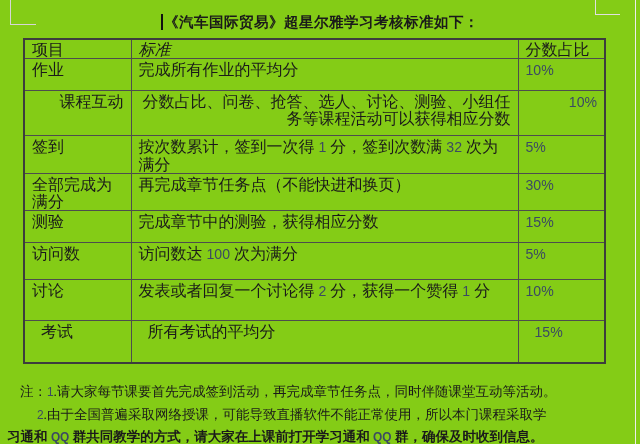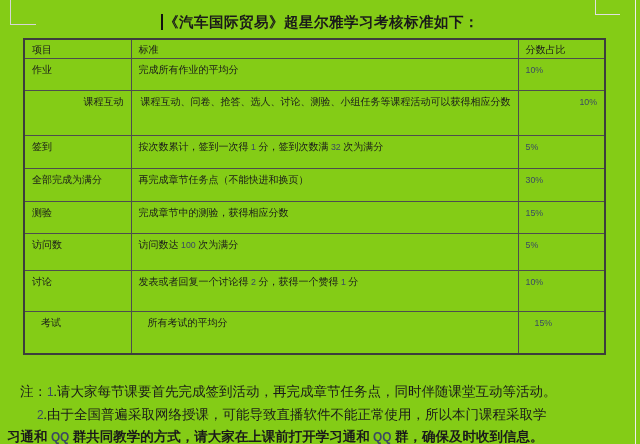--- a/index.html
+++ b/index.html
@@ -32,31 +32,31 @@
   }
   .caret {
     display:inline-block; width:2px; height:16px; background:#111;
     vertical-align:-3px; margin-right:1px;
   }
   table.score-table {
     position:absolute; left:23px; top:38px;
     width:581px; table-layout:fixed;
     border-collapse:collapse;
     border:2px solid #3d3d3d;
-    font-size:10px;
+    font-size:16px;
   }
   .score-table td {
     border:1px solid #4d4d4d;
     vertical-align:top;
     padding:2px 7px 0 7px;
     line-height:17px;
     overflow:hidden;
   }
   .col-item { width:107px; }
-  .col-std  { width:387px; }
+  .col-std  { width:387px;font-style:italic; }
   .col-pct  { width:87px; }
   .score-table tr:nth-child(1) td { height:18px; padding-top:1px; }
   .score-table tr:nth-child(2) td { height:32px; }
   .score-table tr:nth-child(3) td { height:45px;text-align:right; }
   .score-table tr:nth-child(4) td { height:33px; }
   .score-table tr:nth-child(5) td { height:33px; }
   .score-table tr:nth-child(6) td { height:32px; }
   .score-table tr:nth-child(7) td { height:37px;margin-top:44px; }
   .score-table tr:nth-child(8) td { height:41px; }
   .score-table tr:nth-child(9) td { height:42px;padding-left:16px; }
@@ -94,21 +94,21 @@
         <td class="col-std">标准</td>
         <td class="col-pct">分数占比</td>
       </tr>
       <tr>
         <td>作业</td>
         <td class="tint">完成所有作业的平均分</td>
         <td class="tint"><span class="digit">10%</span></td>
       </tr>
       <tr>
         <td>课程互动</td>
-        <td class="tint">课程互动、问卷、抢答、选人、讨论、测验、小组任务等课程活动可以获得相应分数</td>
+        <td class="tint">分数占比、问卷、抢答、选人、讨论、测验、小组任务等课程活动可以获得相应分数</td>
         <td class="tint"><span class="digit">10%</span></td>
       </tr>
       <tr>
         <td>签到</td>
         <td class="tint">按次数累计，签到一次得 <span class="digit">1</span> 分，签到次数满 <span class="digit">32</span> 次为满分</td>
         <td class="tint"><span class="digit">5%</span></td>
       </tr>
       <tr>
         <td>全部完成为满分</td>
         <td class="tint">再完成章节任务点（不能快进和换页）</td>

